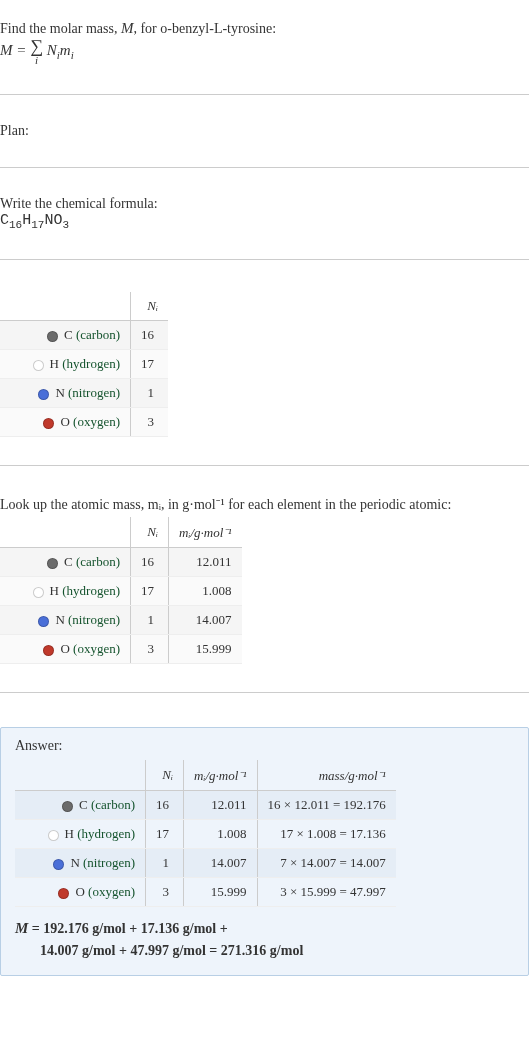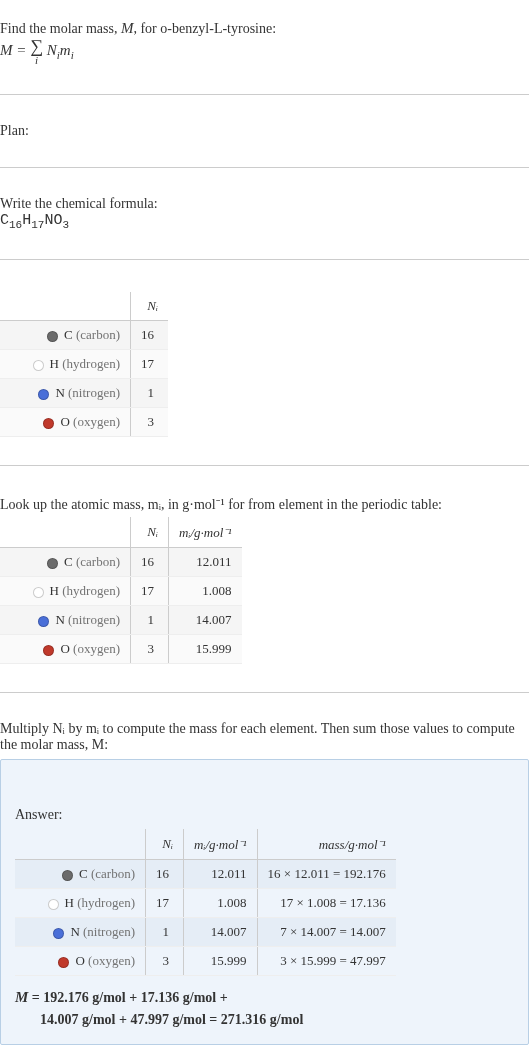--- a/index.html
+++ b/index.html
@@ -64,33 +64,33 @@
   td.num { text-align: right; padding-right: 14px; }
   .dot {
     display: inline-block;
     width: 9px;
     height: 9px;
     border-radius: 50%;
     margin-right: 6px;
     vertical-align: middle;
     border: 1px solid rgba(0,0,0,0.2);
   }
-  .el-label { color: #737373; }
+  .el-label { color: #14532d; }
   .el-sym { color: #333; }
   .answer-box {
     border: 1px solid #b8cfe5;
     background: #eef4fb;
     padding: 10px 14px 14px 14px;
     margin-top: 6px;
     border-radius: 2px;
   }
   .answer-box table thead th { background: transparent; }
   .answer-box tbody tr:nth-child(odd) td { background: #e5edf6; }
   .answer-box tbody tr:nth-child(even) td { background: #eef4fb; }
-  .answer-title { margin-bottom: 6px; margin-top: 37px; }
+  .answer-title { margin-bottom: 6px; }
   .finalM {
     font-family: 'Times New Roman', serif;
     font-size: 14px;
     margin-top: 10px;
     padding-left: 18px;
     text-indent: -18px;
     line-height: 1.5;
     font-style: normal;
     font-weight: bold;
   }
@@ -155,21 +155,21 @@
           <td><span class="dot" style="background:#c0392b"></span><span class="el-sym">O</span> <span class="el-label">(oxygen)</span></td>
           <td class="num">3</td>
         </tr>
       </tbody>
   </table>
 </div>
 
 <hr>
 
 <div class="section">
-  <div>Look up the atomic mass, mᵢ, in g·mol⁻¹ for from element in the periodic table:</div>
+  <div>Look up the atomic mass, mᵢ, in g·mol⁻¹ for each element in the periodic atomic:</div>
   <table>
     <thead>
       <tr>
         <th style="min-width:110px;"></th>
         <th>Nᵢ</th>
         <th>mᵢ/g·mol⁻¹</th>
       </tr>
     </thead>
     <tbody id="tbody2">
         <tr>
@@ -192,21 +192,20 @@
           <td class="num">3</td>
           <td>15.999</td>
         </tr>
       </tbody>
   </table>
 </div>
 
 <hr>
 
 <div class="section">
-  <div>Multiply Nᵢ by mᵢ to compute the mass for each element. Then sum those values to compute the molar mass, M:</div>
 
   <div class="answer-box">
     <div class="answer-title">Answer:</div>
     <table>
       <thead>
         <tr>
           <th style="min-width:110px;"></th>
           <th>Nᵢ</th>
           <th>mᵢ/g·mol⁻¹</th>
           <th>mass/g·mol⁻¹</th>

